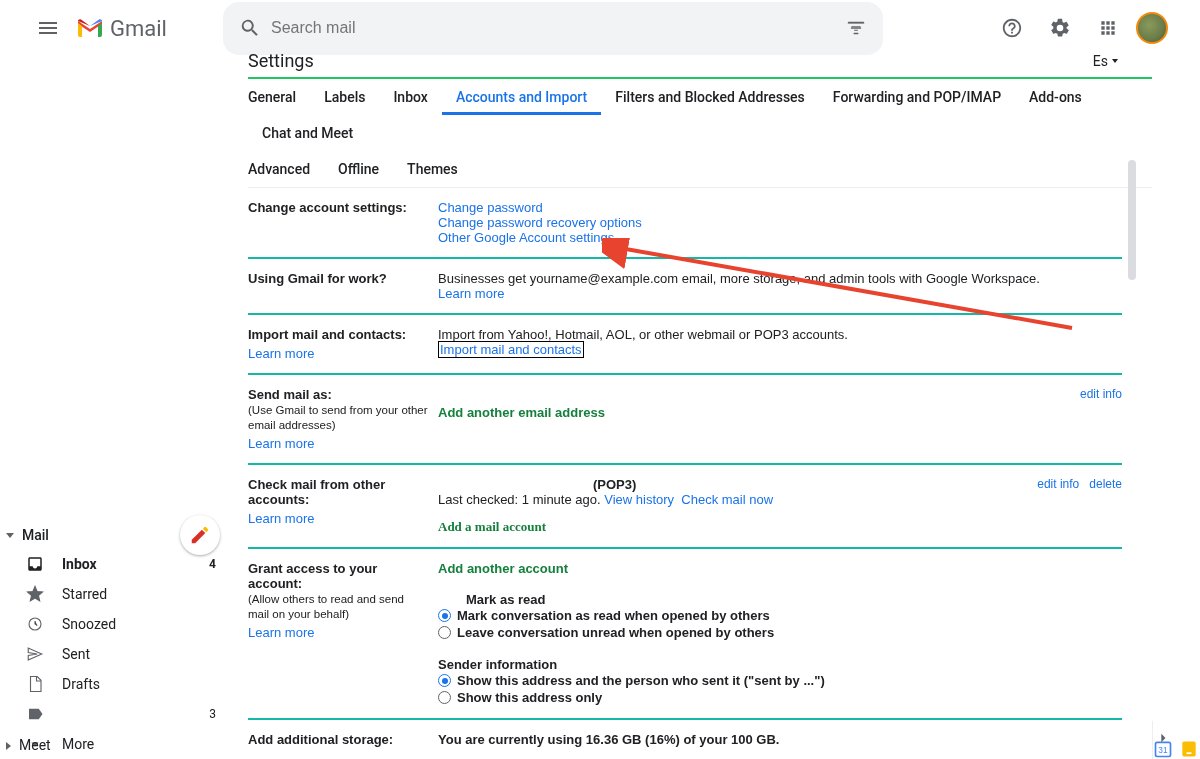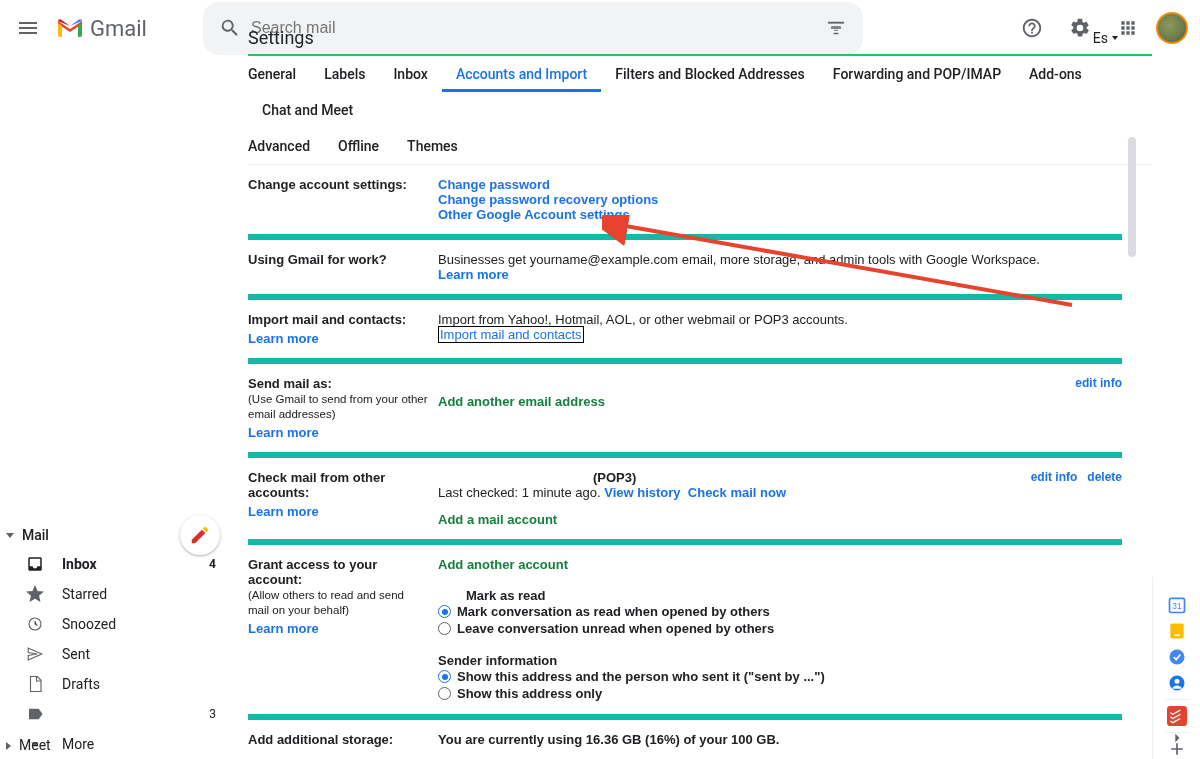--- a/index.html
+++ b/index.html
@@ -7,21 +7,21 @@
     margin: 0;
     font-family: 'Google Sans', Roboto, Arial, sans-serif;
     font-size: 14px;
     color: #202124;
     background: #fff;
     overflow: hidden;
   }
   .header {
     display: flex;
     align-items: center;
-    padding: 8px 4px;
+    padding: 8px 24px;
     height: 56px;
   }
   .hamburger {
     width: 48px; height: 48px;
     display: flex; align-items: center; justify-content: center;
     border-radius: 50%;
     cursor: pointer;
     color: #5f6368;
   }
   .logo {
@@ -193,44 +193,44 @@
   }
   .content {
     overflow:auto;
     height: calc(100% - 100px);
     font-family: Arial, sans-serif;
     font-size:13px;
     padding-right:30px;
   }
   .section {
     display:flex;
-    border-bottom:6px solid #14b8a6;
+    border-bottom:2px solid #14b8a6;
     padding:12px 0;
   }
   .section .label {
     width:190px;
     padding-right:10px;
   }
   .section .label .lbl { font-weight:700; color:#202124; }
   .section .label .sub { font-size:11.5px; color:#202124; }
   .section .label .learn { color:#1a73e8; cursor:pointer; display:inline-block; margin-top:4px;}
   .section .val { flex:1; color:#202124; }
-  .link { color:#1a73e8; cursor:pointer;font-weight:bold; }
+  .link { color:#1a73e8; cursor:pointer; }
   .blink { color:#15803d; font-weight:700; cursor:pointer; }
   .actions { width:130px; text-align:right; font-size:12px; }
   .radio-row { display:flex; align-items:center; gap:6px; padding:1px 0; }
   .radio { width:13px; height:13px; border:1.5px solid #5f6368; border-radius:50%; display:inline-flex; align-items:center; justify-content:center;}
   .radio.checked { border-color:#1a73e8; }
   .radio.checked::after{ content:''; width:6px; height:6px; background:#1a73e8; border-radius:50%; }
   .boxed-link { border:1px solid #000; padding:0 1px; color:#1a73e8; cursor:pointer;}
   .sidepanel {
     width:48px;
     border-left:1px solid #eee;
     display:flex;
-    flex-direction:column;
+    flex-direction:row;
     align-items:center;
     gap:6px;
     padding-top:18px;
     position:relative;
   }
   .spicon {
     width:20px; height:20px;
     cursor:pointer;
   }
   .sp-collapse{
@@ -453,21 +453,21 @@
           <span class="lbl">Check mail from other accounts:</span><br>
           <span class="learn link">Learn more</span>
         </div>
         <div class="val">
           <div style="text-align:left;"><span style="display:inline-block; width:155px;"></span><b>(POP3)</b></div>
           <div>
             <span>Last checked: 1 minute ago.</span>
             <span class="link">View history</span>&nbsp;
             <span class="link">Check mail now</span>
           </div>
-          <div style="margin-top:12px;"><span class="blink">Add a mail account</span></div>
+          <div style="margin-top:12px;font-family:Liberation Serif, serif;"><span class="blink">Add a mail account</span></div>
         </div>
         <div class="actions">
           <span class="link">edit info</span>&nbsp;&nbsp;
           <span class="link">delete</span>
         </div>
       </div>
 
       <div class="section">
         <div class="label">
           <span class="lbl">Grant access to your account:</span><br>

